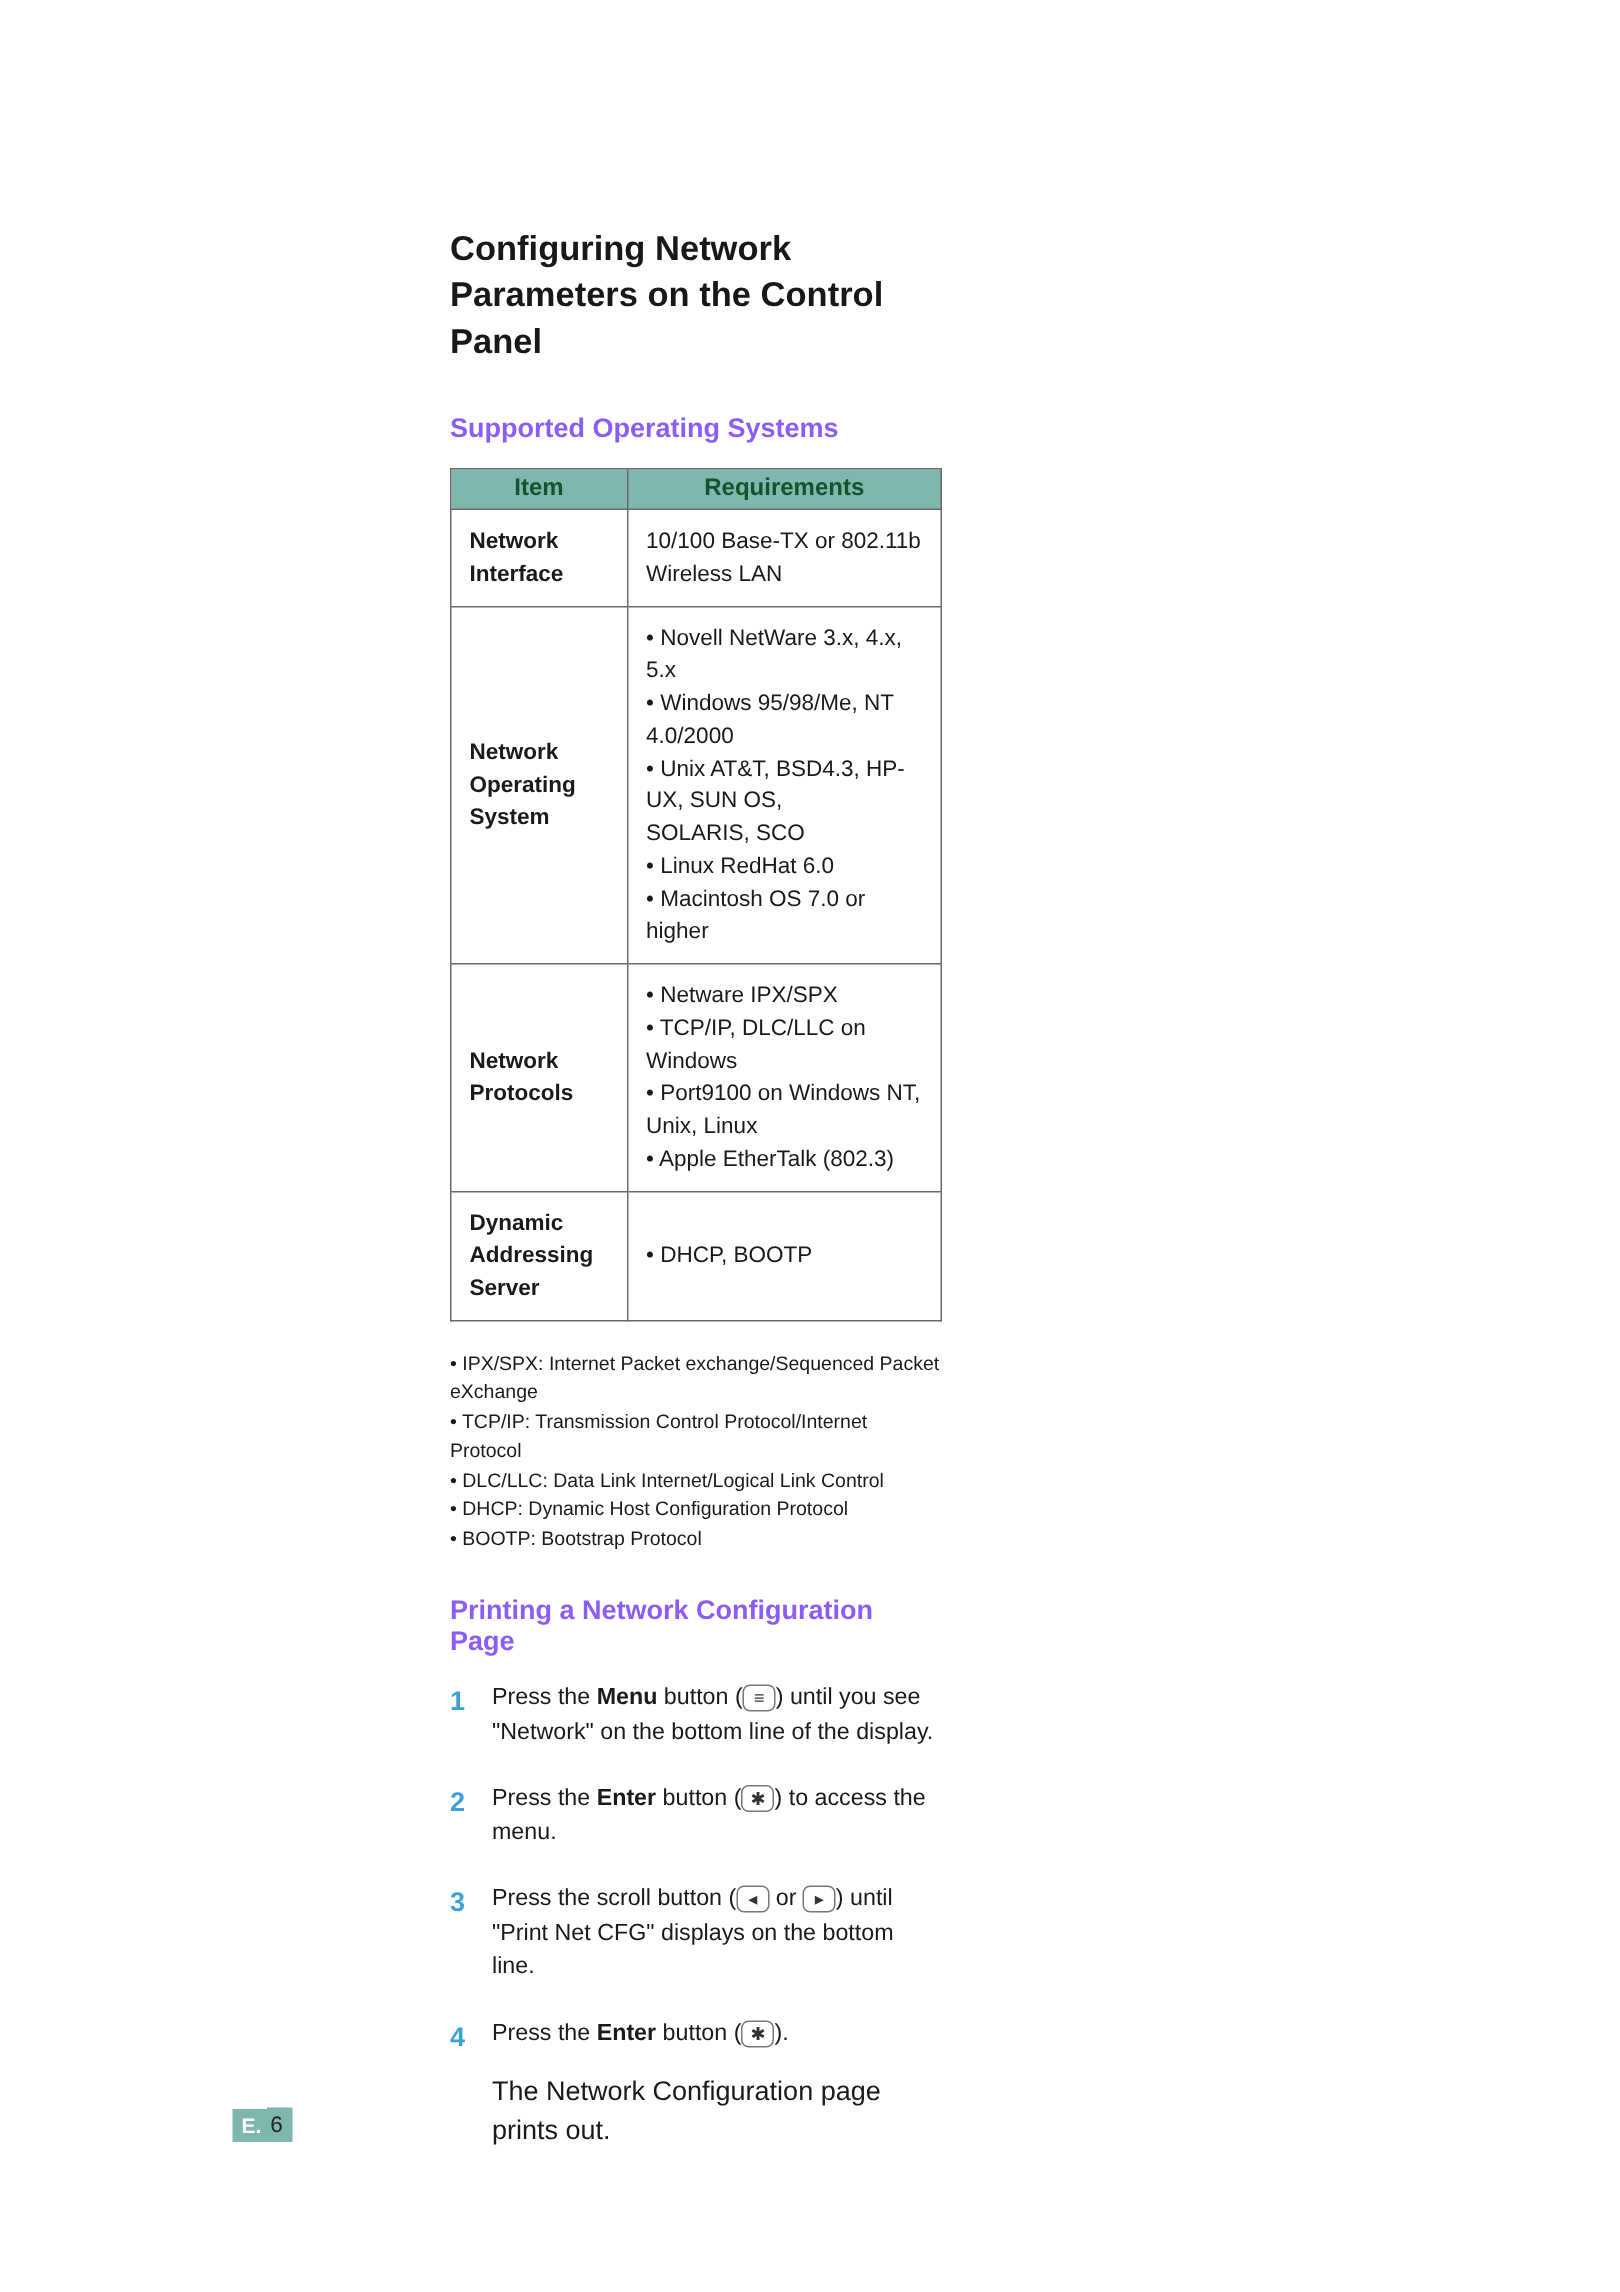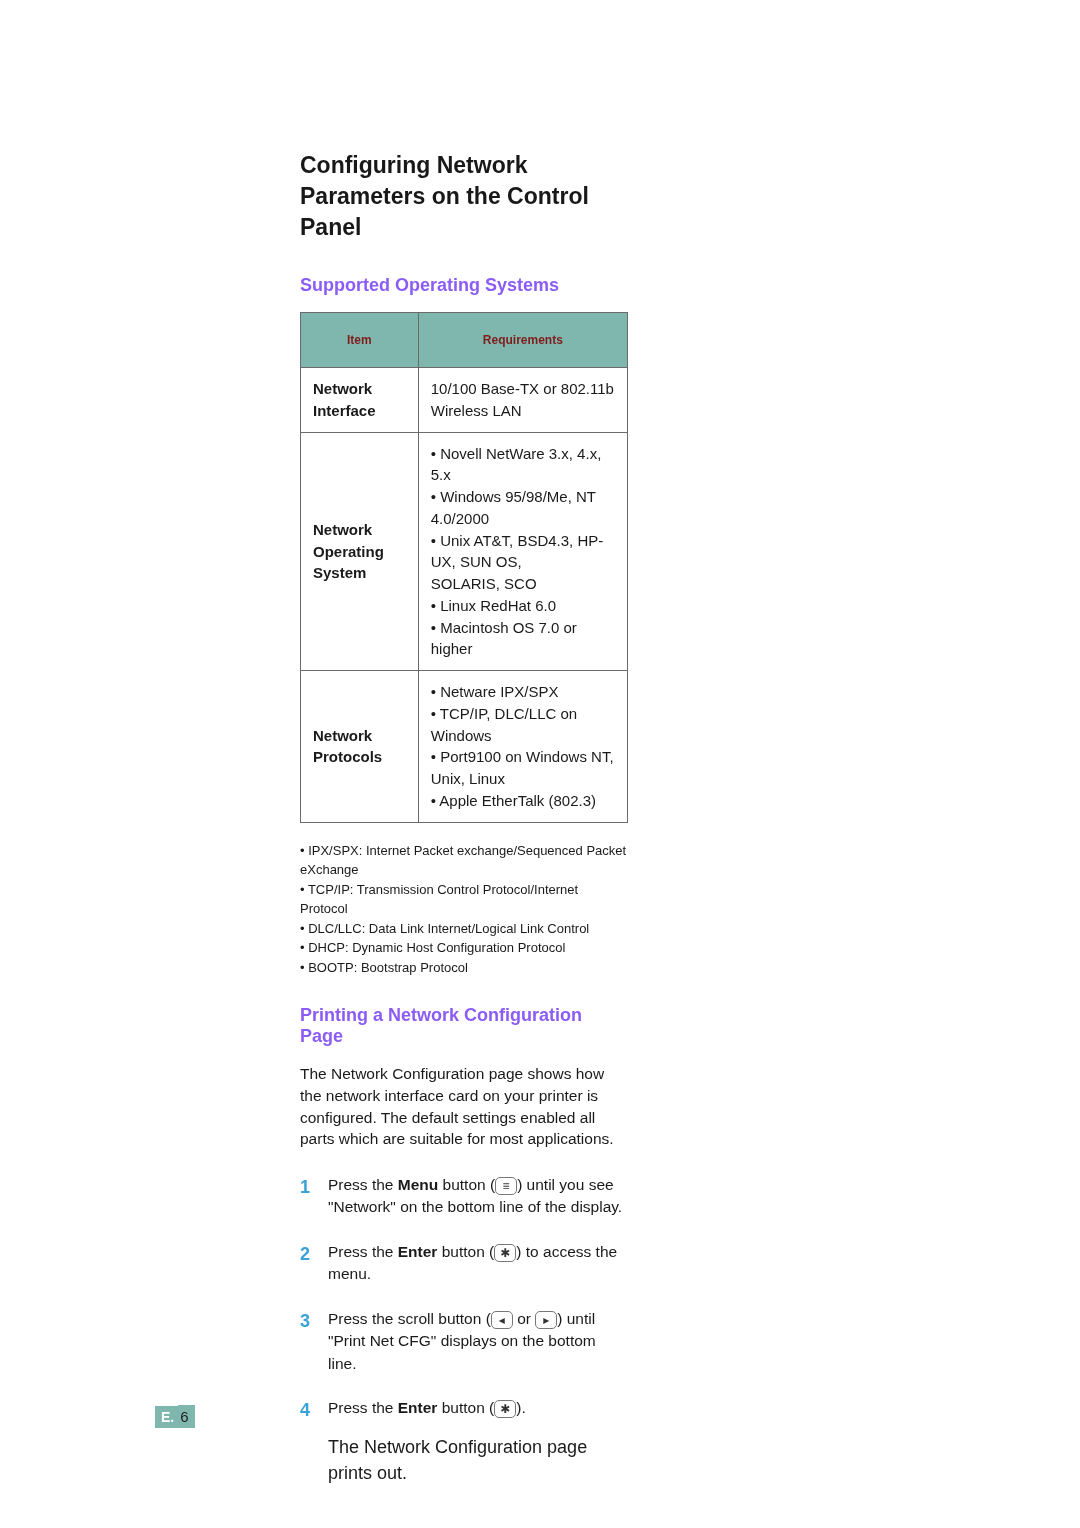--- a/index.html
+++ b/index.html
@@ -30,25 +30,25 @@
     color: #8b5cf6;
     margin-bottom: 16px;
   }
   table.infotable {
     border-collapse: collapse;
     width: 100%;
     margin-bottom: 18px;
   }
   table.infotable th {
     background: #7fb6ad;
-    color: #7f1d1d;
-    font-weight: bold;
-    font-size: 12px;
+    color: #14532d;
+    font-weight: bold;
+    font-size: 16px;
     text-align: center;
-    padding: 20px 6px;
+    padding: 4px 6px;
     border: 1px solid #6a6a6a;
   }
   table.infotable td {
     border: 1px solid #6a6a6a;
     padding: 10px 12px;
     font-size: 15px;
     vertical-align: middle;
     line-height: 1.45;
   }
   table.infotable td.item {
@@ -158,34 +158,37 @@
 • Linux RedHat 6.0
 • Macintosh OS 7.0 or higher</td>
       </tr>
       <tr>
         <td class="item">Network Protocols</td>
         <td style="white-space:pre-line">• Netware IPX/SPX
 • TCP/IP, DLC/LLC on Windows
 • Port9100 on Windows NT, Unix, Linux
 • Apple EtherTalk (802.3)</td>
       </tr>
+      <tr>
+        <td class="item">Dynamic Addressing Server</td>
+        <td style="white-space:pre-line">• DHCP, BOOTP</td>
+      </tr>
     </tbody>
   </table>
 
   <div class="glossary">
     <div>• IPX/SPX: Internet Packet exchange/Sequenced Packet eXchange</div>
     <div>• TCP/IP: Transmission Control Protocol/Internet Protocol</div>
     <div>• DLC/LLC: Data Link Internet/Logical Link Control</div>
     <div>• DHCP: Dynamic Host Configuration Protocol</div>
     <div>• BOOTP: Bootstrap Protocol</div>
   </div>
 
   <div class="h2">Printing a Network Configuration Page</div>
 
-  <div class="intro">The Network Configuration page shows how the network interface card on your printer is configured. The default settings enabled all parts which are suitable for most applications.</div>
 
   <ol class="steps">
     <li>
       <span>Press the </span><b>Menu</b><span> button (</span><span class="btn-icon">≡</span><span>) until you see "Network" on the bottom line of the display.</span>
     </li>
     <li>
       <span>Press the </span><b>Enter</b><span> button (</span><span class="btn-icon">✱</span><span>) to access the menu.</span>
     </li>
     <li>
       <span>Press the scroll button (</span><span class="btn-icon">◂</span><span> or </span><span class="btn-icon">▸</span><span>) until "Print Net CFG" displays on the bottom line.</span>

